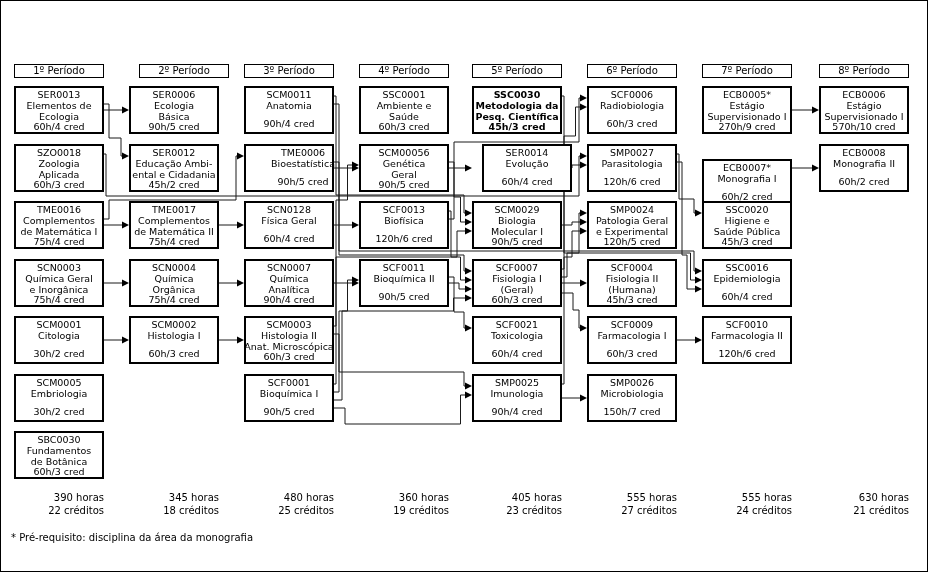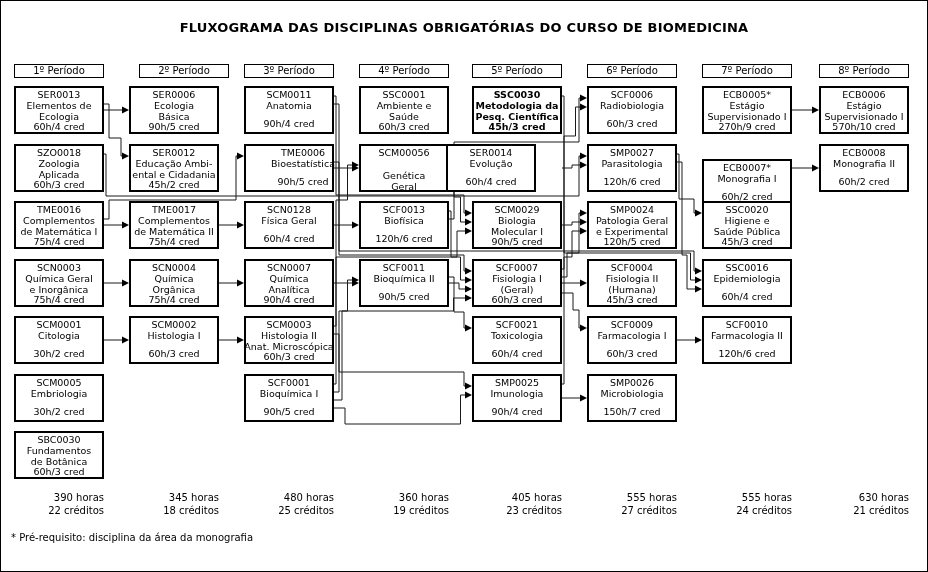--- a/index.html
+++ b/index.html
@@ -118,21 +118,20 @@
       <polygon points="694,275.5 694,282.5 701,279" class="arrow"></polygon>
       <polyline points="676,161 681,161 681,254 686,254 686,288 695,288" class="edge"></polyline>
       <polygon points="694,284.5 694,291.5 701,288" class="arrow"></polygon>
       <polyline points="676,339 695,339" class="edge"></polyline>
       <polygon points="694,335.5 694,342.5 701,339" class="arrow"></polygon>
       <polyline points="791,109 812,109" class="edge"></polyline>
       <polygon points="811,105.5 811,112.5 818,109" class="arrow"></polygon>
       <polyline points="791,167 812,167" class="edge"></polyline>
       <polygon points="811,163.5 811,170.5 818,167" class="arrow"></polygon>
     </svg>
-  <div id="title">FLUXOGRAMA DAS DISCIPLINAS OBRIGATÓRIAS DO CURSO DE BIOMEDICINA</div>
   <div id="boxes">
       <div class="period-header" style="left: 13px; top: 63px;">1º Período</div>
       <div class="course-box" style="left: 13px; top: 85px;">
         <div class="code">SER0013</div>
         <div class="name">Elementos de
 Ecologia</div>
         <div class="load">60h/4 cred</div>
       </div>
       <div class="course-box" style="left: 13px; top: 143px;">
         <div class="code">SZO0018</div>
@@ -234,21 +233,21 @@
         <div class="load">90h/5 cred</div>
       </div>
       <div class="totals" style="left: 243px; top: 490px;"><div>480 horas</div><div>25 créditos</div></div>
       <div class="period-header" style="left: 358px; top: 63px;">4º Período</div>
       <div class="course-box" style="left: 358px; top: 85px;">
         <div class="code">SSC0001</div>
         <div class="name">Ambiente e
 Saúde</div>
         <div class="load">60h/3 cred</div>
       </div>
-      <div class="course-box" style="left: 358px; top: 143px; gap: 12px;">
+      <div class="course-box" style="left: 358px; top: 143px;">
         <div class="code">SCM00056</div>
         <div class="name">Genética
 Geral</div>
         <div class="load">90h/5 cred</div>
       </div>
       <div class="course-box" style="left: 358px; top: 200px;">
         <div class="code">SCF0013</div>
         <div class="name">Biofísica</div>
         <div class="load">120h/6 cred</div>
       </div>
@@ -258,21 +257,21 @@
         <div class="load">90h/5 cred</div>
       </div>
       <div class="totals" style="left: 358px; top: 490px;"><div>360 horas</div><div>19 créditos</div></div>
       <div class="period-header" style="left: 471px; top: 63px;">5º Período</div>
       <div class="course-box" style="left: 471px; top: 85px; font-weight: bold;">
         <div class="code">SSC0030</div>
         <div class="name">Metodologia da
 Pesq. Científica</div>
         <div class="load">45h/3 cred</div>
       </div>
-      <div class="course-box" style="left: 445px; top: 143px;">
+      <div class="course-box" style="left: 481px; top: 143px;">
         <div class="code">SER0014</div>
         <div class="name">Evolução</div>
         <div class="load">60h/4 cred</div>
       </div>
       <div class="course-box" style="left: 471px; top: 200px;">
         <div class="code">SCM0029</div>
         <div class="name">Biologia
 Molecular I</div>
         <div class="load">90h/5 cred</div>
       </div>

